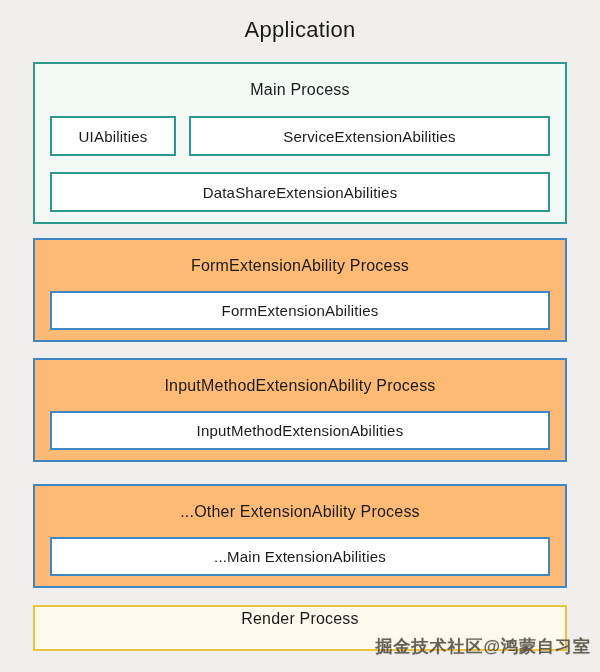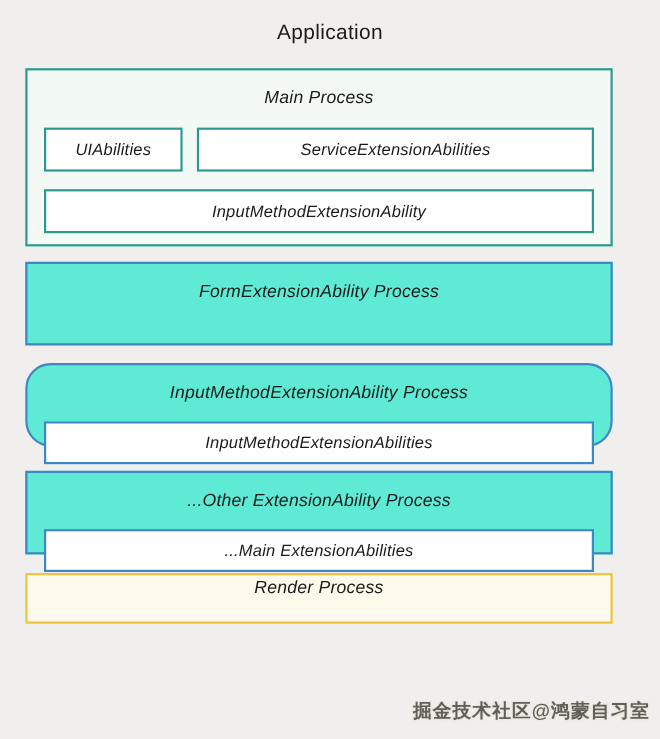--- a/index.html
+++ b/index.html
@@ -12,51 +12,50 @@
   }
   .canvas {
     position: relative;
     width: 600px;
     height: 672px;
   }
   .app-title {
     padding-top: 17px;
     height: 43px;
     text-align: center;
-    font-size: 19px;
+    font-size: 22px;
     line-height: 26px;
     letter-spacing: 0.3px;
   }
   .process {
-    margin-left: 23px;
+    margin-left: 33px;
     margin-right: 33px;
     width: 534px;
     border: 2px solid;
     padding: 14px 15px;
-    font-style: italic;
   }
   .process-title {
     text-align: center;
     font-size: 16px;
     line-height: 24px;
     letter-spacing: 0.2px;
   }
   .process.teal {
     margin-top: 19px;
     height: 162px;
     border-color: #2b9a8d;
     background: #f3faf6;
   }
   .process.blue {
-    height: 76px;
+    height: 104px;
     border-color: #3e87c2;
-    background: #5eead4;
+    background: #fdba74;
   }
   .process.blue.gap-sm { margin-top: 14px; }
-  .process.blue.gap-md { margin-top: 16px; border-radius: 23px; }
+  .process.blue.gap-md { margin-top: 16px; }
   .process.blue.gap-lg { margin-top: 22px; }
   .process.yellow {
     margin-top: 17px;
     height: 46px;
     border-color: #eac33f;
     background: #fdfaec;
     padding: 0 15px;
     display: flex;
     align-items: flex-start;
     justify-content: center;
@@ -102,26 +101,27 @@
 
   <div class="app-title">Application</div>
 
   <section class="process teal">
     <div class="process-title">Main Process</div>
     <div class="row">
       <div class="ability narrow">UIAbilities</div>
       <div class="ability grow">ServiceExtensionAbilities</div>
     </div>
     <div class="row">
-      <div class="ability grow">InputMethodExtensionAbility</div>
+      <div class="ability grow">DataShareExtensionAbilities</div>
     </div>
   </section>
 
   <section class="process blue gap-sm">
     <div class="process-title">FormExtensionAbility Process</div>
+    <div class="ability">FormExtensionAbilities</div>
   </section>
 
   <section class="process blue gap-md">
     <div class="process-title">InputMethodExtensionAbility Process</div>
     <div class="ability">InputMethodExtensionAbilities</div>
   </section>
 
   <section class="process blue gap-lg">
     <div class="process-title">...Other ExtensionAbility Process</div>
     <div class="ability">...Main ExtensionAbilities</div>

